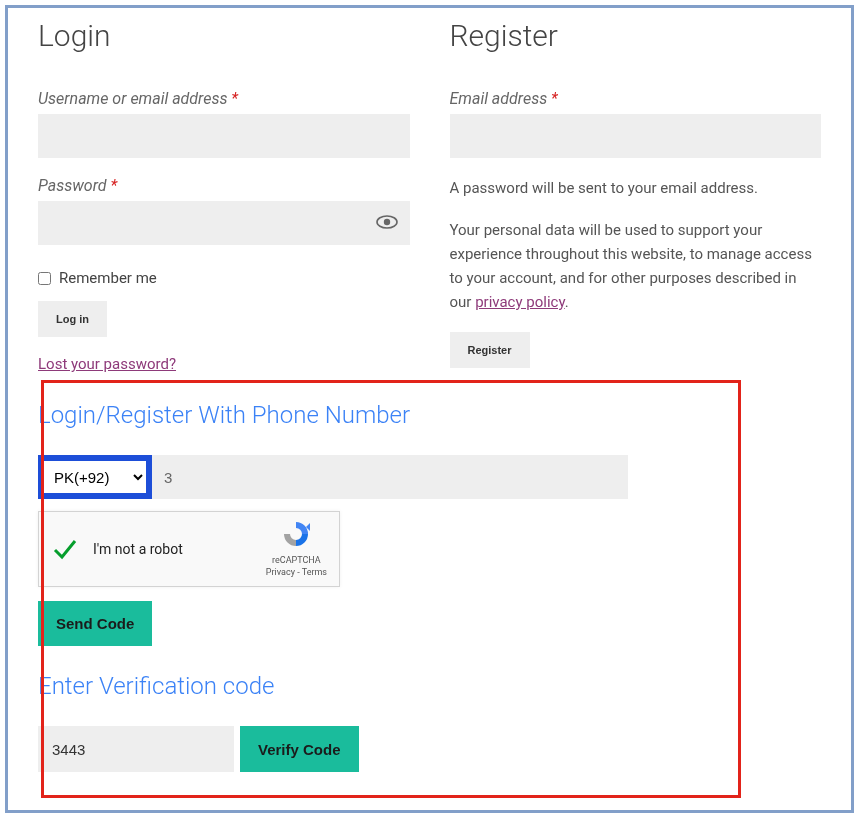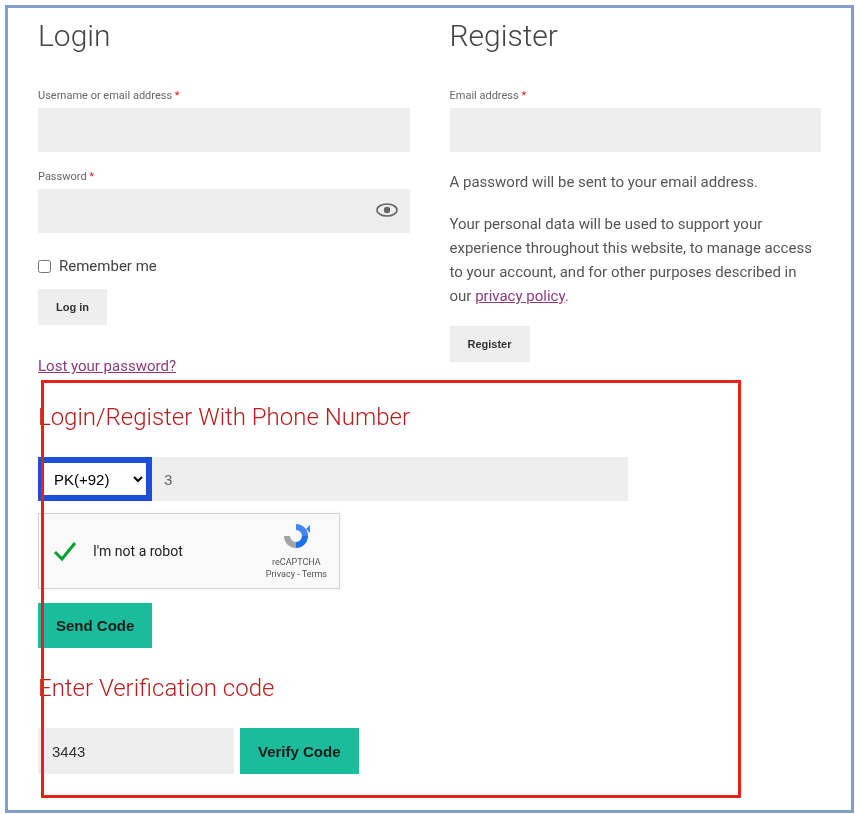--- a/index.html
+++ b/index.html
@@ -23,23 +23,24 @@
   flex: 1;
 }
 h1 {
   font-weight: 300;
   color: #444;
   font-size: 30px;
   margin-bottom: 36px;
 }
 .label {
   color: #666;
-  font-size: 11px;
+  font-size: 16px;
   margin-bottom: 6px;
   display: block;
+  font-style: italic;
 }
 .req { color: #d62222; }
 .field {
   width: 100%;
   height: 44px;
   background: #eee;
   border: none;
   padding: 0 12px;
   font-size: 15px;
   color: #333;
@@ -68,21 +69,21 @@
   font-size: 11px;
   font-weight: 600;
   color: #333;
   cursor: pointer;
 }
 .link {
   color: #8e3a7a;
   text-decoration: underline;
   font-size: 15px;
   display: inline-block;
-  margin-top: 32px;
+  margin-top: 18px;
 }
 .info {
   color: #555;
   font-size: 15px;
   line-height: 1.6;
   margin-bottom: 18px;
 }
 .info a { color: #8e3a7a; text-decoration: underline; }
 .highlight {
   position: absolute;
@@ -91,21 +92,21 @@
   width: 700px;
   height: 418px;
   border: 3px solid #e2231a;
   pointer-events: none;
 }
 .phone-section {
   margin-top: 28px;
 }
 .phone-section h2 {
   font-weight: 300;
-  color: #b91c1c;
+  color: #3b82f6;
   font-size: 24px;
   margin-bottom: 26px;
 }
 .phone-row {
   display: flex;
   gap: 0;
   margin-bottom: 12px;
 }
 .cc-select {
   height: 44px;

